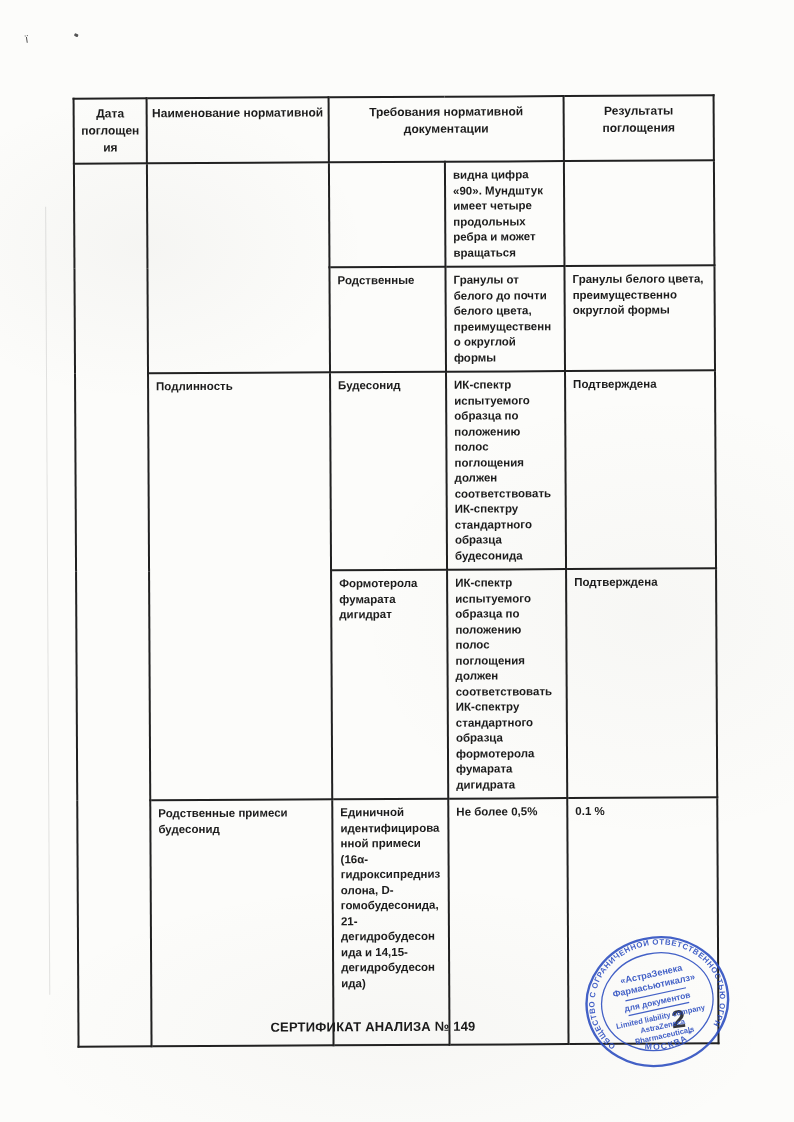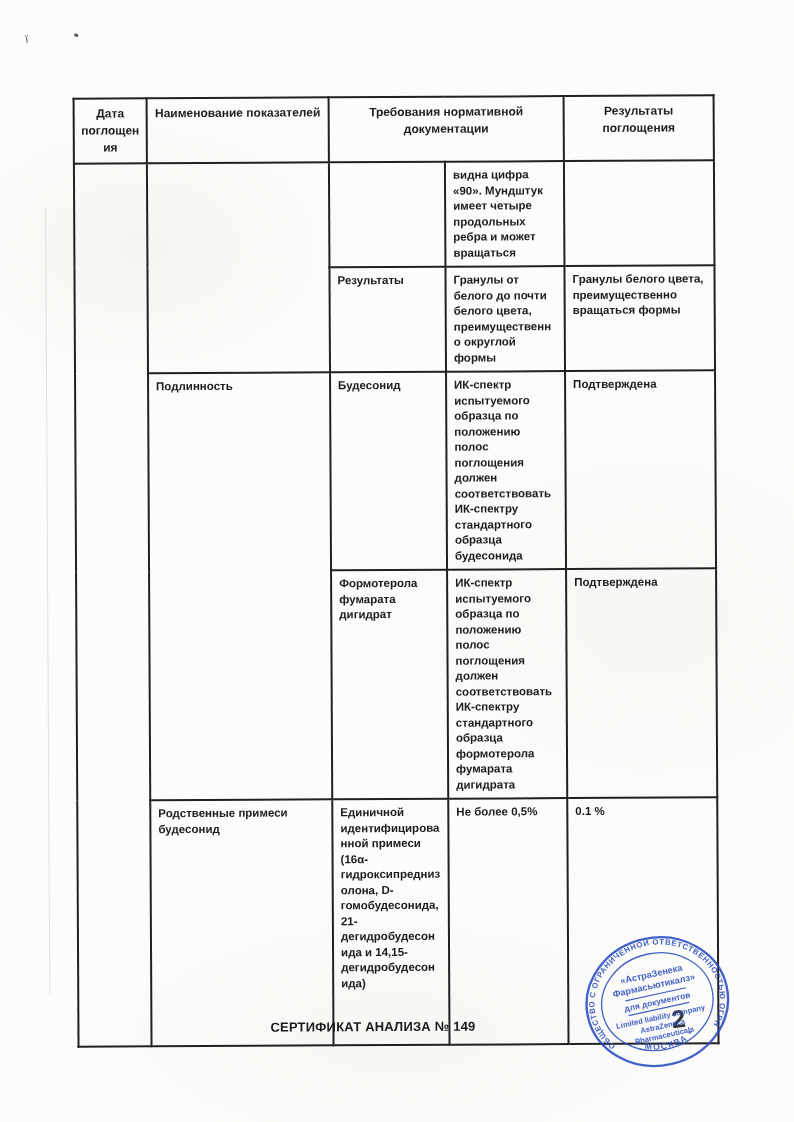--- a/index.html
+++ b/index.html
@@ -55,35 +55,35 @@
       <colgroup>
         <col style="width:73px">
           <col style="width:182px">
           <col style="width:116px">
           <col style="width:119px">
           <col style="width:150px">
       </colgroup>
       <tbody>
           <tr style="height:44px">
         <th>Дата поглощения</th>
-        <th>Наименование показателей</th>
+        <th>Наименование нормативной</th>
         <th colspan="2">Требования нормативной документации</th>
         <th>Результаты поглощения</th>
       </tr>
       <tr style="height:93px">
         <td rowspan="5"></td>
         <td rowspan="2"></td>
         <td></td>
         <td>видна цифра «90». Мундштук имеет четыре продольных ребра и может вращаться</td>
         <td></td>
       </tr>
       <tr style="height:104px">
-        <td>Результаты</td>
+        <td>Родственные</td>
         <td>Гранулы от белого до почти белого цвета, преимущественно округлой формы</td>
-        <td>Гранулы белого цвета, преимущественно вращаться формы</td>
+        <td>Гранулы белого цвета, преимущественно округлой формы</td>
       </tr>
       <tr style="height:193px">
         <td rowspan="2">Подлинность</td>
         <td>Будесонид</td>
         <td>ИК-спектр испытуемого образца по положению полос поглощения должен соответствовать ИК-спектру стандартного образца будесонида</td>
         <td>Подтверждена</td>
       </tr>
       <tr style="height:227px">
         <td>Формотерола фумарата дигидрат</td>
         <td>ИК-спектр испытуемого образца по положению полос поглощения должен соответствовать ИК-спектру стандартного образца формотерола фумарата дигидрата</td>

